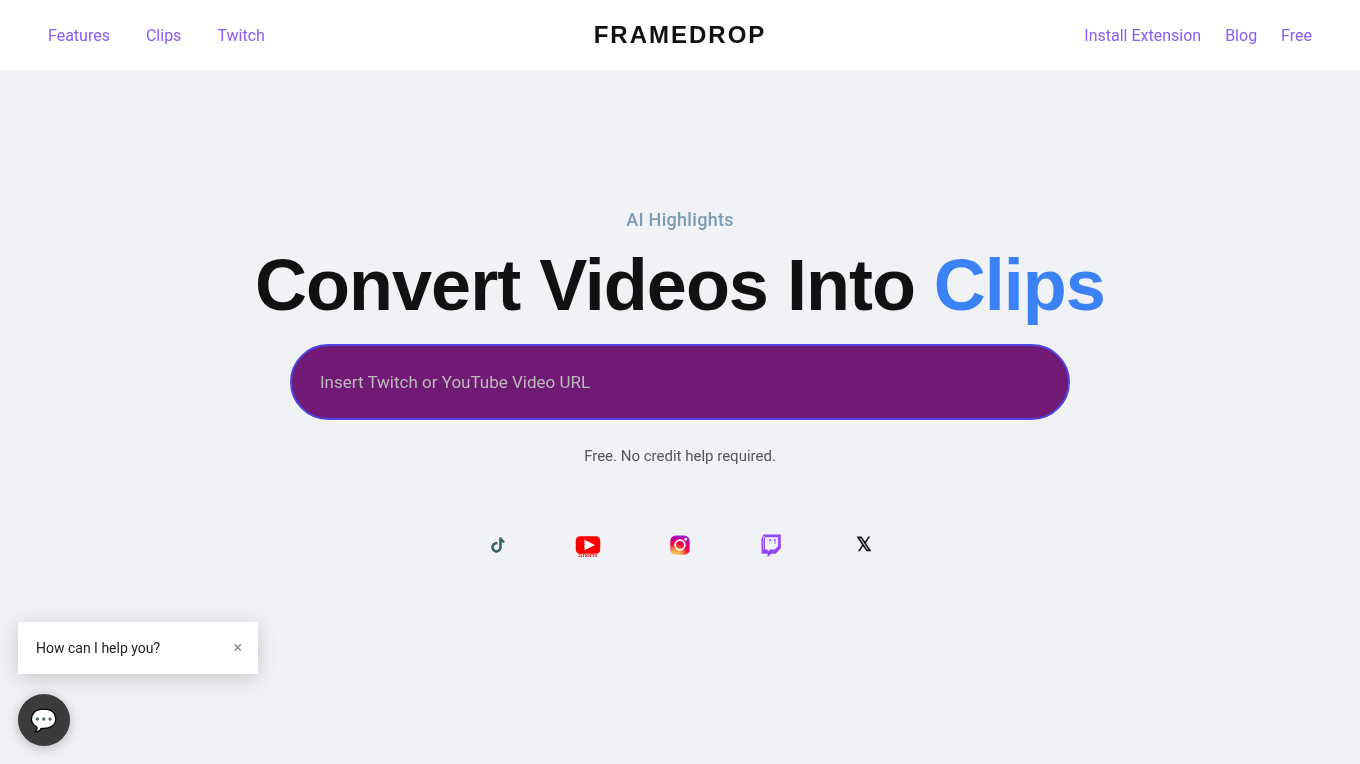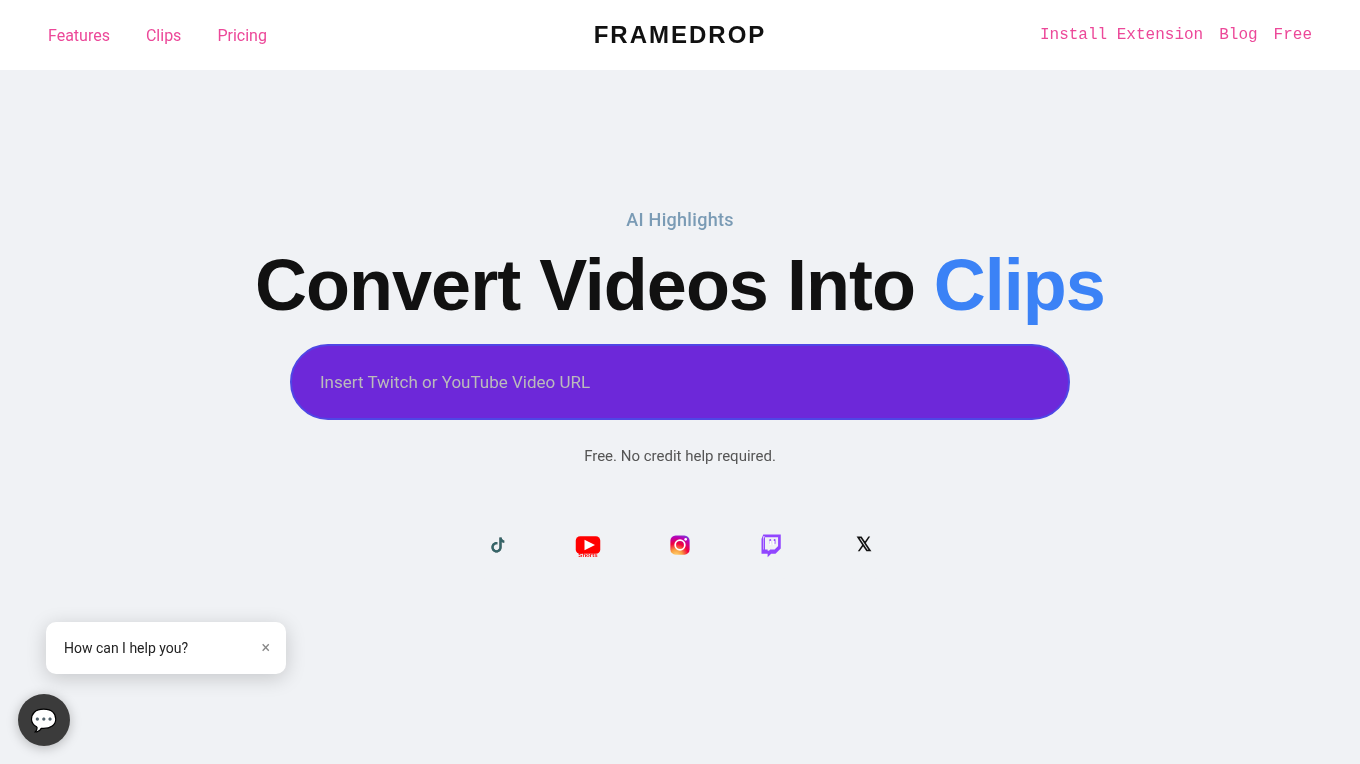--- a/index.html
+++ b/index.html
@@ -25,43 +25,42 @@
     }
 
     .nav-left {
       display: flex;
       gap: 36px;
       align-items: center;
     }
 
     .nav-link {
       font-size: 16px;
-      color: #ec4899;
+      color: #8b5cf6;
       text-decoration: none;
       font-weight: 400;
       cursor: pointer;
     }
 
     .nav-logo {
       position: absolute;
       left: 50%;
       transform: translateX(-50%);
       font-size: 24px;
       font-weight: 900;
       letter-spacing: 2px;
       color: #111;
       font-family: 'Arial Black', Arial, sans-serif;
       text-transform: uppercase;
     }
 
     .nav-right {
       display: flex;
-      gap: 16px;
-      align-items: center;
-      font-family: Liberation Mono, monospace;
+      gap: 24px;
+      align-items: center;
     }
 
     
     .hero {
       background: #f0f2f5;
       min-height: 694px;
       display: flex;
       flex-direction: column;
       align-items: center;
       justify-content: center;
@@ -89,21 +88,21 @@
 
     .hero-title .accent {
       color: #3b82f6;
     }
 
     
     .input-row {
       display: flex;
       align-items: center;
       width: 780px;
-      background: #6d28d9;
+      background: #701a75;
       border: 2px solid #4f46e5;
       border-radius: 50px;
       overflow: hidden;
       margin-bottom: 27px;
     }
 
     .url-input {
       flex: 1;
       border: none;
       outline: none;
@@ -166,28 +165,27 @@
       background: #f0f2f5;
     }
 
     
     .chat-popup {
       position: fixed;
       bottom: 90px;
       left: 18px;
       width: 240px;
       background: #fff;
-      border-radius: 10px;
+      border-radius: 0;
       box-shadow: 0 4px 20px rgba(0,0,0,0.18);
       padding: 18px 16px 18px 18px;
       display: flex;
       align-items: flex-end;
       justify-content: space-between;
       z-index: 100;
-      margin-left: 28px;
     }
 
     .chat-popup-text {
       font-size: 14px;
       color: #222;
     }
 
     .chat-popup-close {
       font-size: 16px;
       color: #888;
@@ -223,21 +221,21 @@
       height: 36px;
     }
   </style>
 </head>
 <body>
 
 <nav>
   <div class="nav-left">
     <a class="nav-link">Features</a>
     <a class="nav-link">Clips</a>
-    <a class="nav-link">Pricing</a>
+    <a class="nav-link">Twitch</a>
   </div>
 
   <div class="nav-logo">FRAMEDROP</div>
 
   <div class="nav-right">
     <a class="nav-link">Install Extension</a>
     <a class="nav-link">Blog</a>
     <a class="nav-link">Free</a>
   </div>
 </nav>

